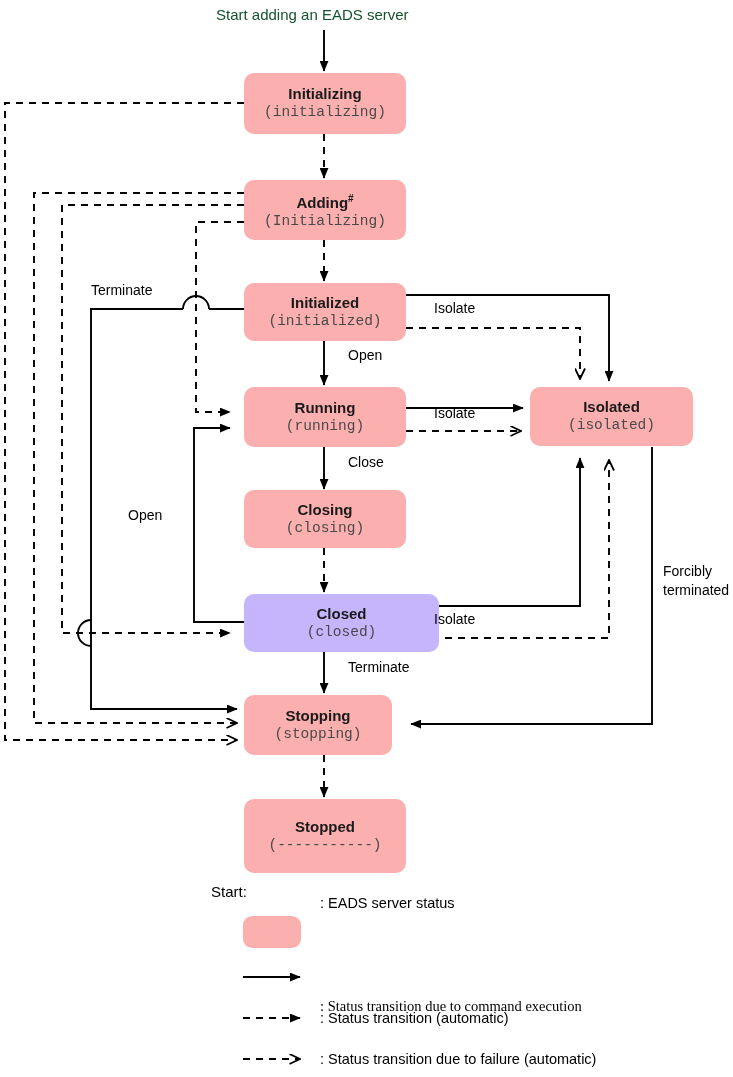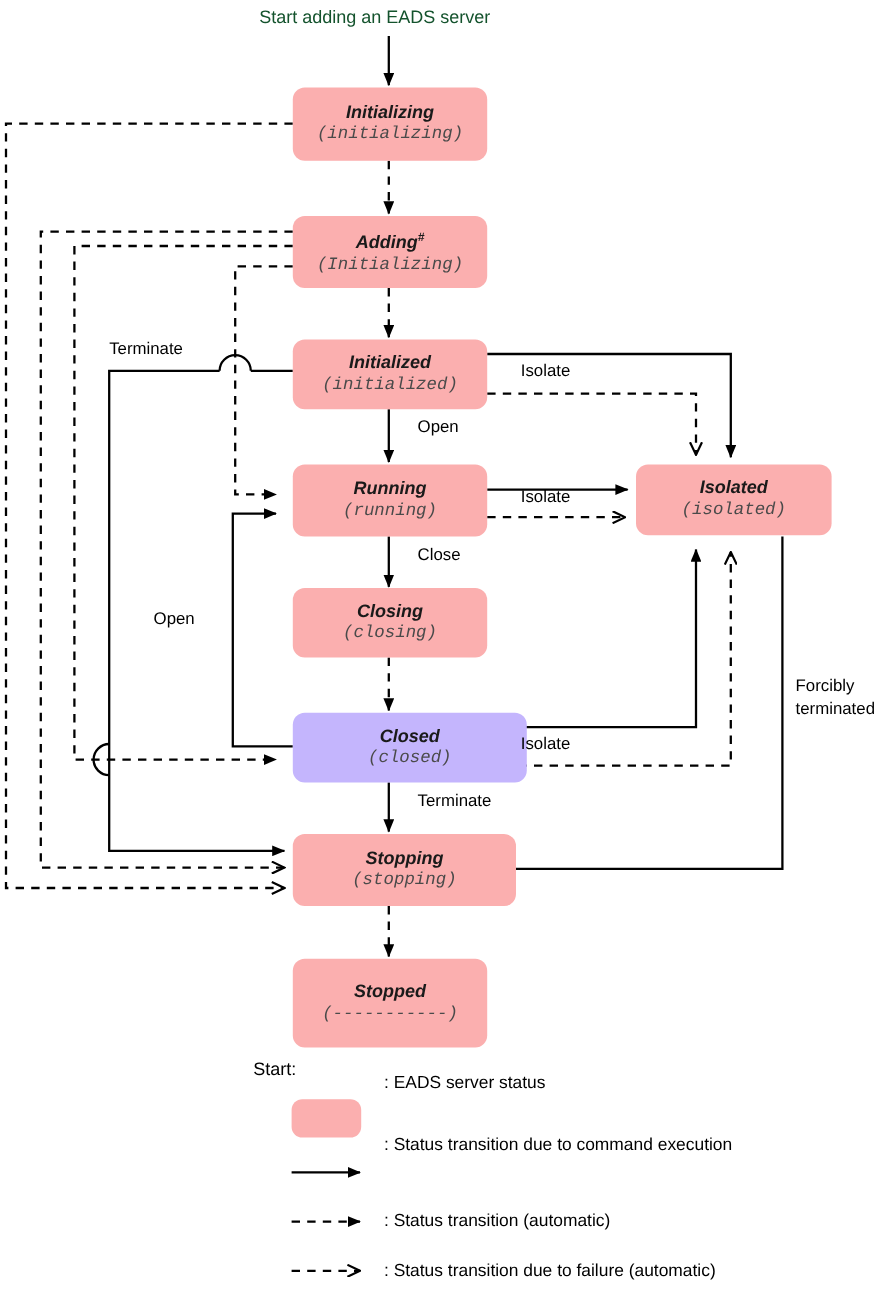--- a/index.html
+++ b/index.html
@@ -4,21 +4,21 @@
 <title>EADS server status transitions</title>
 <style>
   html,body{margin:0;padding:0;background:#ffffff;}
   body{
     font-family:"Liberation Sans", sans-serif;
     width:733px;height:1077px;position:relative;overflow:hidden;
     color:#000000;
   }
   #diagram{position:absolute;left:0;top:0;width:733px;height:1077px;}
   .state-box{position:absolute;border-radius:10px;display:flex;flex-direction:column;
-    align-items:center;justify-content:center;box-sizing:border-box;font-style:italic;}
+    align-items:center;justify-content:center;box-sizing:border-box;}
   .state-name{font-family:"Liberation Sans", sans-serif;font-size:15px;font-weight:bold;
     line-height:18px;color:#1a1a1a;}
   .state-code{font-family:"Liberation Mono", monospace;font-size:14.5px;line-height:19px;
     color:#4a4a4a;}
   .state-name .hash{font-size:10px;vertical-align:super;font-weight:bold;}
   .edge-label{position:absolute;font-size:14px;line-height:17px;color:#000;white-space:nowrap;}
   .title-text{position:absolute;font-size:15px;line-height:18px;color:#14532d;white-space:nowrap;}
   .legend-label{position:absolute;font-size:14.5px;line-height:18px;color:#000;white-space:nowrap;}
   .legend-swatch{position:absolute;border-radius:9px;}
   svg.overlay{position:absolute;left:0;top:0;width:733px;height:1077px;pointer-events:none;}
@@ -119,21 +119,21 @@
   <div class="state-box" style="left:244px;top:594px;width:195px;height:58px;background:#c4b5fd;">
     <div class="state-name">Closed</div>
     <div class="state-code">(closed)</div>
   </div>
 
   <div class="state-box" style="left:530px;top:387px;width:163px;height:59px;background:#fbafaf;">
     <div class="state-name">Isolated</div>
     <div class="state-code">(isolated)</div>
   </div>
 
-  <div class="state-box" style="left:244px;top:695px;width:186px;height:60px;background:#fbafaf;">
+  <div class="state-box" style="left:244px;top:695px;width:148px;height:60px;background:#fbafaf;">
     <div class="state-name">Stopping</div>
     <div class="state-code">(stopping)</div>
   </div>
 
   <div class="state-box" style="left:244px;top:799px;width:162px;height:74px;background:#fbafaf;">
     <div class="state-name">Stopped</div>
     <div class="state-code">(-----------)</div>
   </div>
 
   <div class="edge-label" style="left:91px;top:282px;">Terminate</div>
@@ -161,17 +161,17 @@
   <div class="legend-label" style="left:320px;top:894px;">: EADS server status</div>
 
   <svg class="overlay" viewBox="0 0 733 1077">
     <g fill="none" stroke="#000" stroke-width="1.9">
       <path d="M243,977 L300,977" marker-end="url(#solidArrow)"></path>
       <path d="M243,1018 L300,1018" stroke-dasharray="7,6" marker-end="url(#solidArrow)"></path>
       <path d="M243,1059 L300,1059" stroke-dasharray="7,6" marker-end="url(#openArrow)"></path>
     </g>
   </svg>
 
-  <div class="legend-label" style="left:320px;top:945px;">: Status transition due to command execution</div>
+  <div class="legend-label" style="left:320px;top:997px;font-family:Liberation Serif, serif;">: Status transition due to command execution</div>
   <div class="legend-label" style="left:320px;top:1009px;">: Status transition (automatic)</div>
   <div class="legend-label" style="left:320px;top:1050px;">: Status transition due to failure (automatic)</div>
 
 </div>
 
 </body></html>

